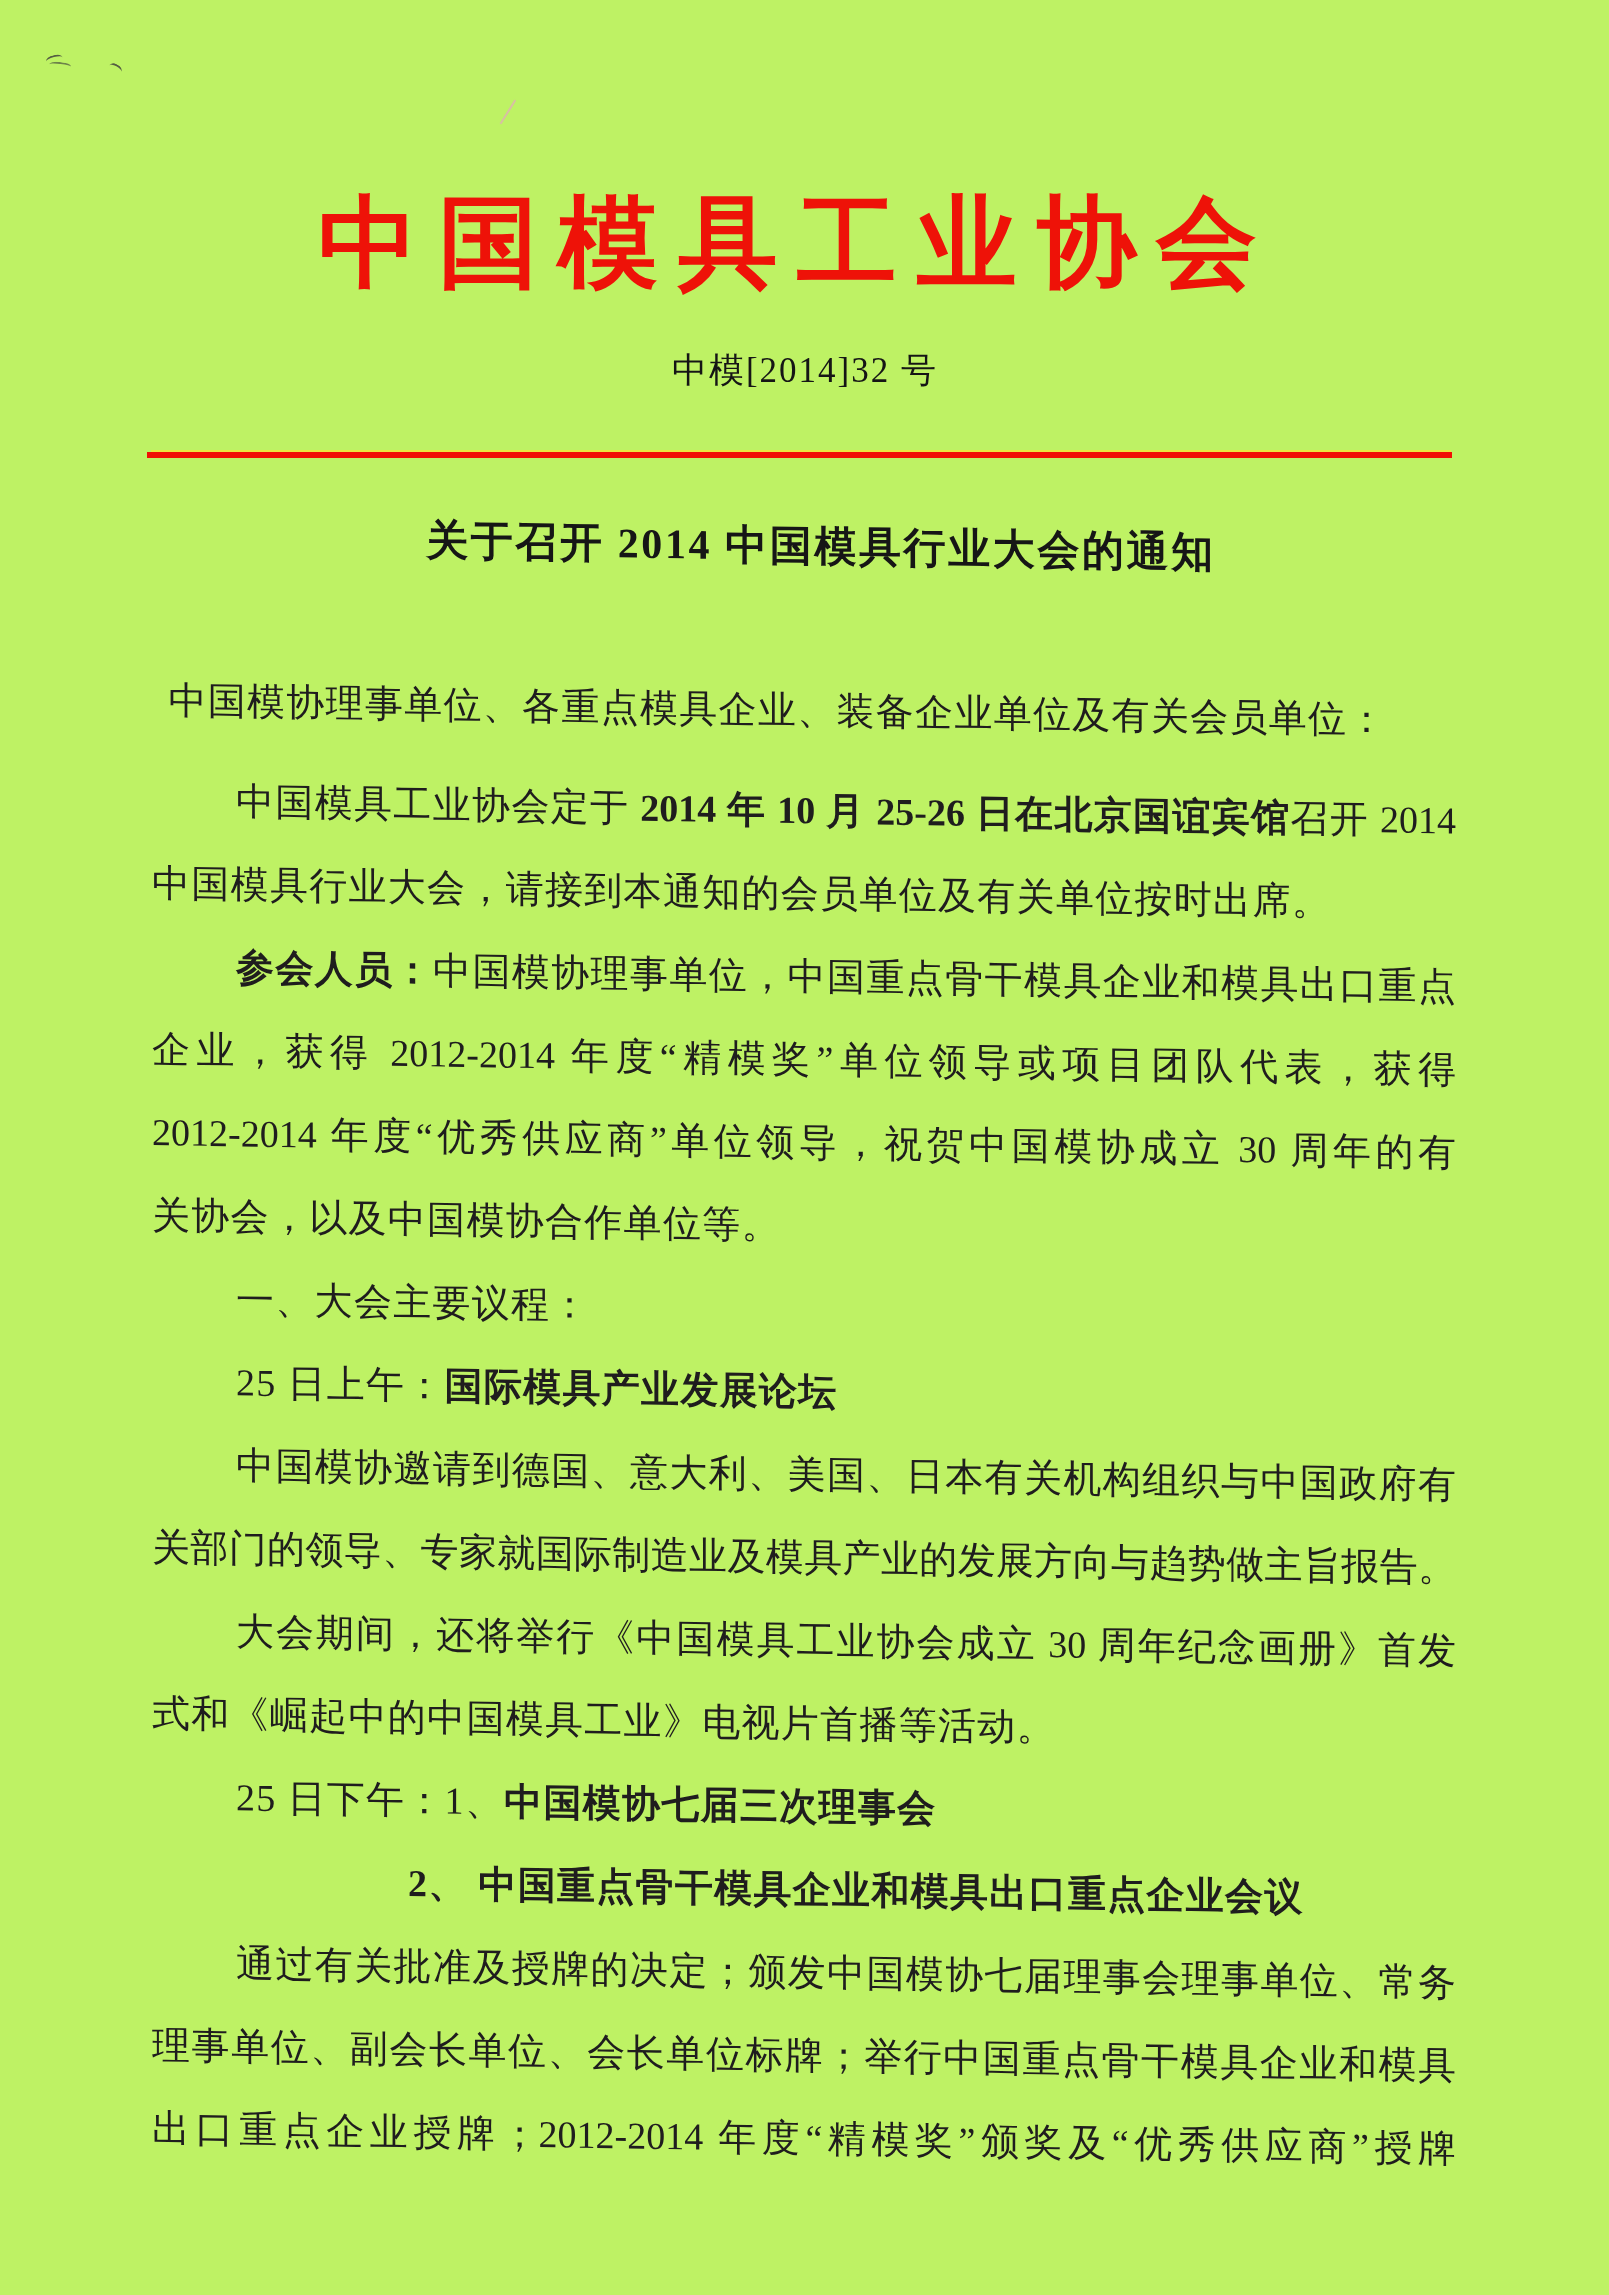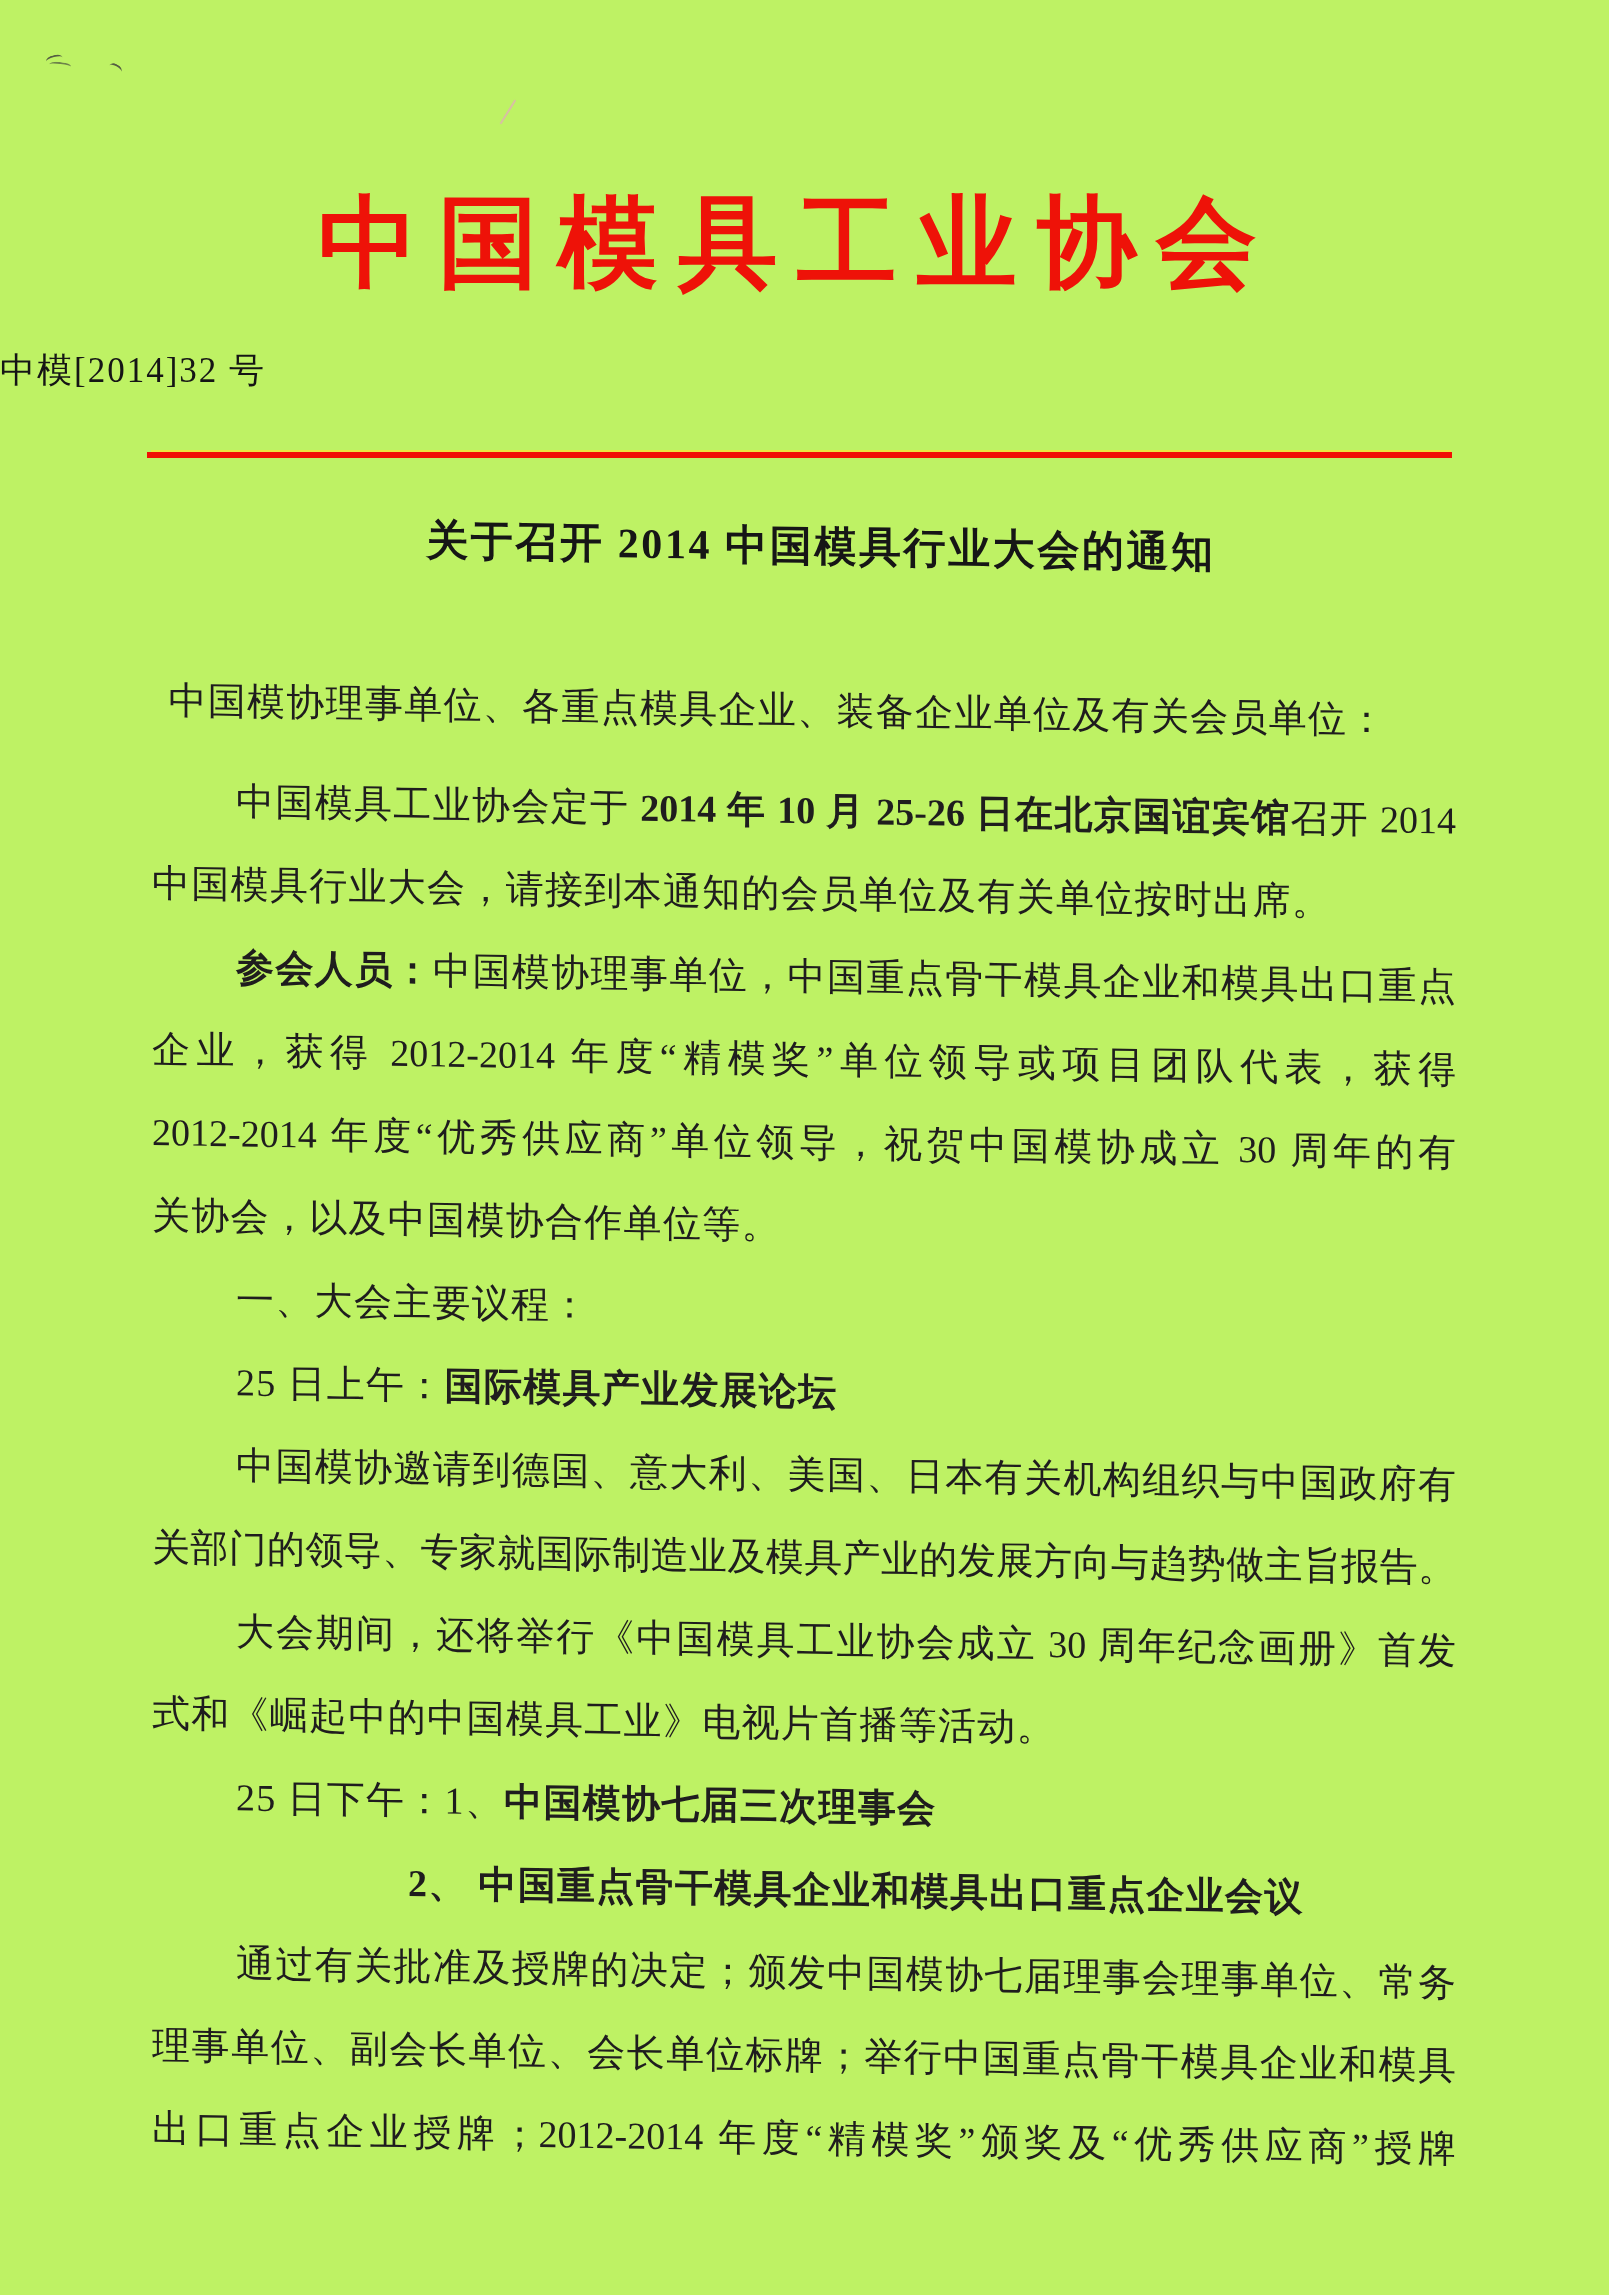--- a/index.html
+++ b/index.html
@@ -24,21 +24,21 @@
   .org-title {
     position:absolute; top:194px; left:0; width:100%;
     margin:0; text-align:center; white-space:nowrap;
     font-size:100px; line-height:100px; font-weight:bold;
     letter-spacing:19.7px; transform:translateX(-7.9px);
     color:var(--title-red,#ee1208);
   }
 
   .doc-number {
     position:absolute; top:350px; left:0; width:100%;
-    white-space:nowrap;
+    text-align:center; white-space:nowrap;
     font-size:35px; line-height:41px; letter-spacing:2px; color:#151515;
   }
 
   .red-line {
     position:absolute; top:452px; left:147px;
     width:1305px; height:5.9px;
     background:var(--divider-red,#f01005);
   }
   .red-line::before {
     content:""; position:absolute; left:3.9px; right:1.3px; top:-2px; height:2px;

